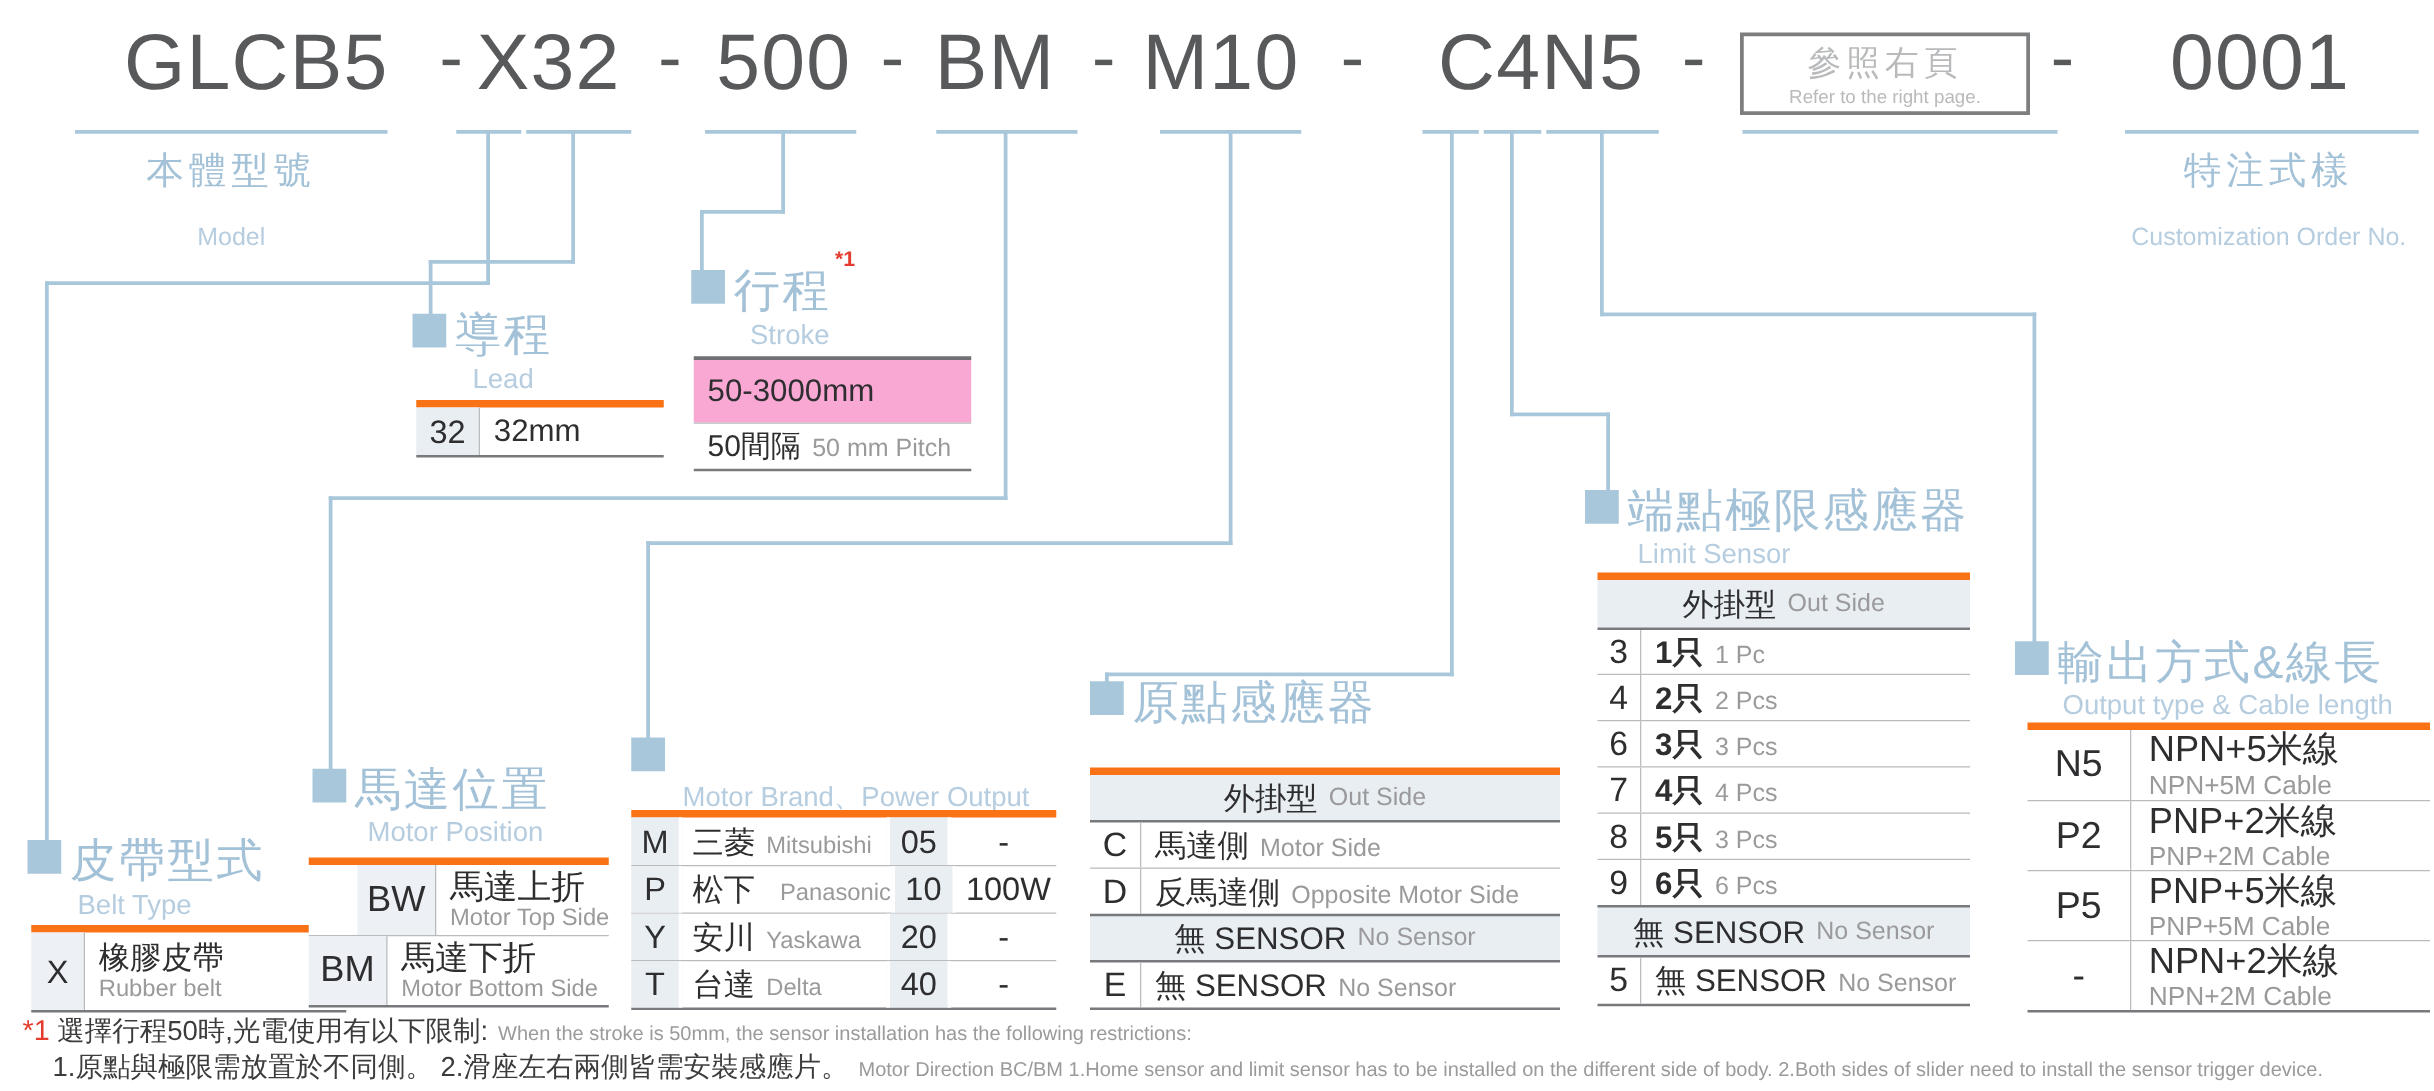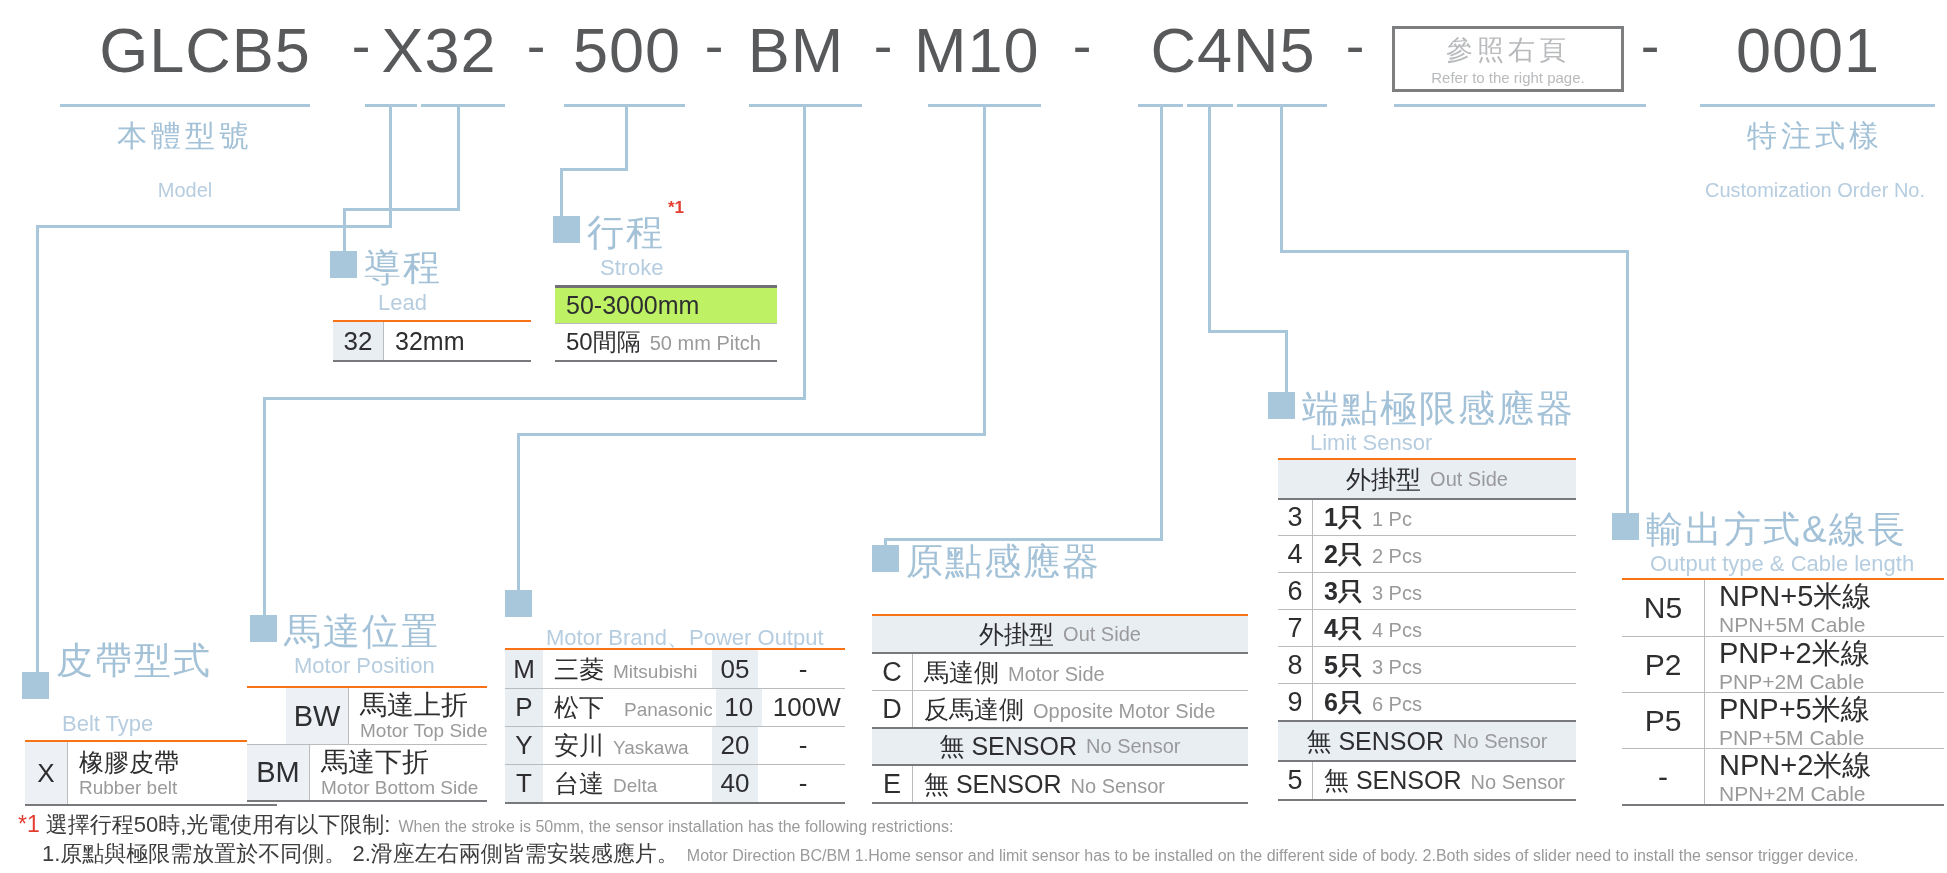--- a/index.html
+++ b/index.html
@@ -21,21 +21,21 @@
   .toplab .zh{display:block;font-size:30px;color:#a3c1d7;letter-spacing:4px;}
   .toplab .en{display:block;font-size:20px;color:#b6cde0;margin-top:22px;}
 
   
   .bullet{position:absolute;width:27px;height:27px;background:#a9c7db;}
   .sec-zh{position:absolute;font-size:37px;color:#a3c1d7;letter-spacing:2px;white-space:nowrap;}
   .sec-en{position:absolute;font-size:22px;color:#b6cde0;white-space:nowrap;}
   .noteref{position:absolute;font-size:17px;color:#e43d30;font-weight:bold;}
 
   
-  .tbl{position:absolute;border-top:2px solid #f97316;border-bottom:2px solid #77797c;background:#fff;box-sizing:content-box;}
+  .tbl{position:absolute;border-top:6px solid #f97316;border-bottom:2px solid #77797c;background:#fff;box-sizing:content-box;}
   .tbl.thick-top{border-top:3px solid #6f7174;}
   .trow{display:flex;align-items:center;border-top:1px solid #b9bbbd;box-sizing:border-box;}
   .trow.first{border-top:none;}
   .trow.hb{border-top:2px solid #77797c;}
   .thead{background:#e9eef3;justify-content:center;}
   .code{display:flex;align-items:center;justify-content:center;flex:none;align-self:stretch;font-size:26px;color:#2e2e30;}
   .shade{background:#e9eef3;border-right:3px solid #fff;}
   .shadeL{background:#edf1f5;border-right:1px solid #b9bbbd;}
   .divr{border-right:1px solid #b9bbbd;}
   .zh2{font-size:25px;color:#2e2e30;white-space:nowrap;}
@@ -143,35 +143,35 @@
         <span class="zh2">32mm</span>
       </div>
     </div>
   </div>
 
   <div class="bullet" style="left:553px;top:216px;"></div>
   <div class="sec-zh" style="left:587px;top:208px;">行程</div>
   <div class="noteref" style="left:668px;top:198px;">*1</div>
   <div class="sec-en" style="left:600px;top:255px;">Stroke</div>
   <div class="tbl thick-top" style="left:555px;top:285px;width:222px;">
-    <div class="trow first" style="height:35px;background:#bef264;text-align:right;">
+    <div class="trow first" style="height:50px;background:#f9a8d4;text-align:right;">
       <div class="inline-pad">
         <span class="zh2">50-3000mm</span>
       </div>
     </div>
     <div class="trow" style="height:37px;">
       <div class="inline-pad">
         <span class="zh2" style="font-size:24px;">50間隔</span>
         <span class="en2">50 mm Pitch</span>
       </div>
     </div>
   </div>
 
   <div class="bullet" style="left:22px;top:672px;"></div>
-  <div class="sec-zh" style="left:56px;top:636px;">皮帶型式</div>
+  <div class="sec-zh" style="left:56px;top:664px;">皮帶型式</div>
   <div class="sec-en" style="left:62px;top:711px;">Belt Type</div>
   <div class="tbl" style="left:25px;top:740px;width:252px;">
     <div class="trow first" style="height:62px;">
       <div class="code shadeL" style="width:42px;">X</div>
       <div class="stack">
         <span class="zh2">橡膠皮帶</span>
         <span class="enl">Rubber belt</span>
       </div>
     </div>
   </div>

